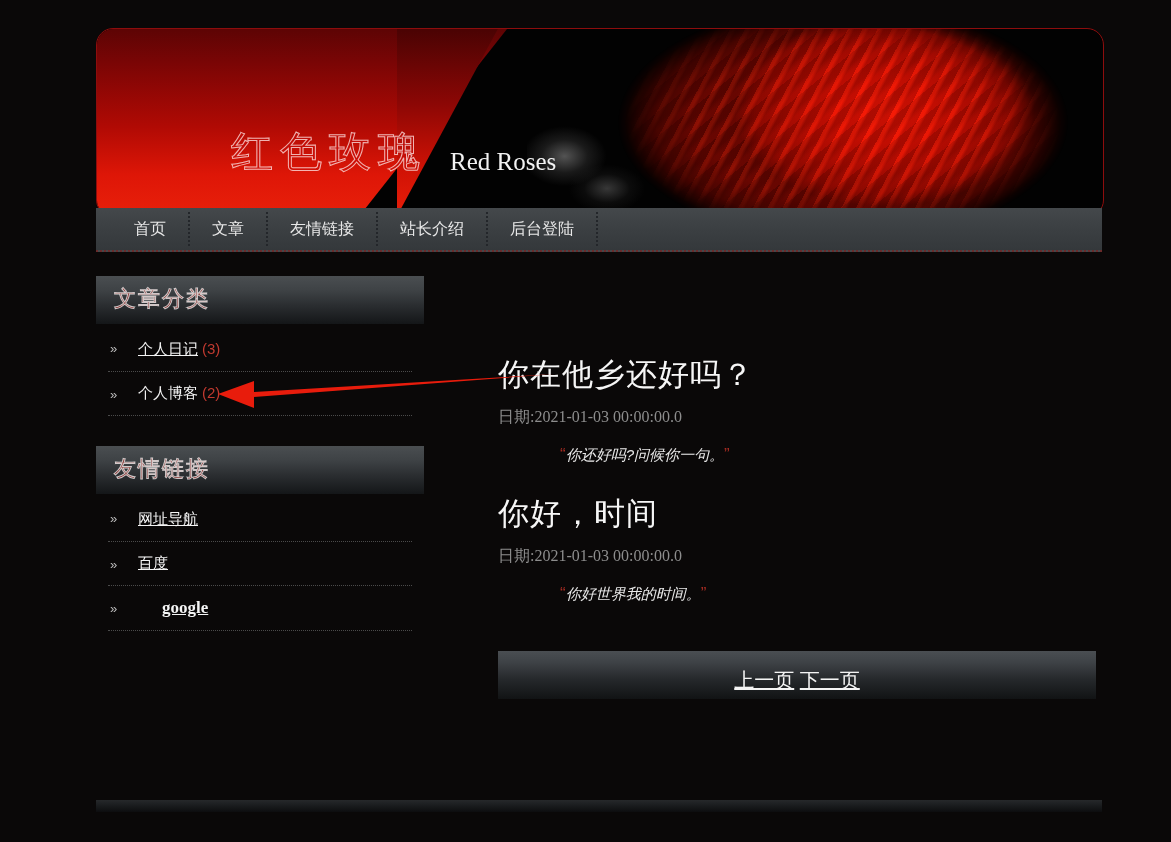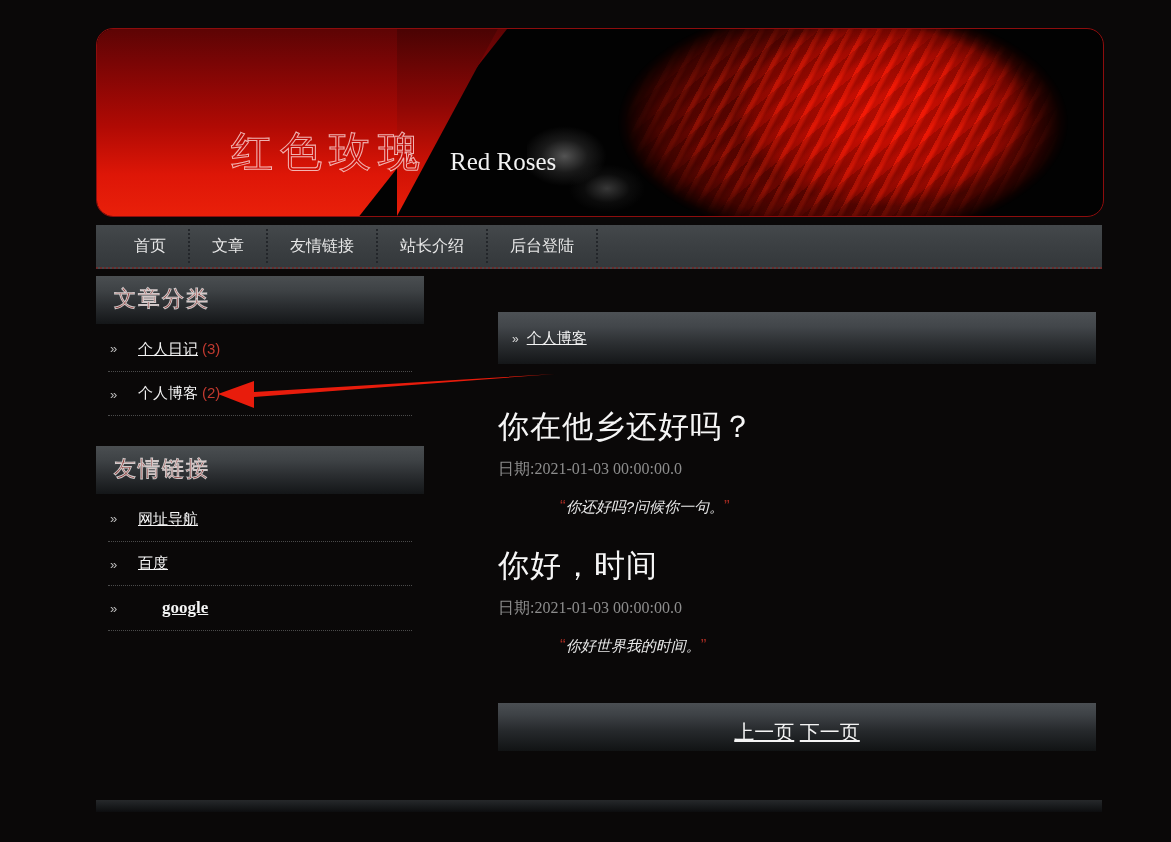--- a/index.html
+++ b/index.html
@@ -101,21 +101,21 @@
     font-family: "Liberation Serif", "DejaVu Serif", serif;
     font-size: 25px;
     color: #f2f2f2;
     white-space: nowrap;
   }
 
   
   .nav {
     position: absolute;
     left: 96px;
-    top: 225px;
+    top: 208px;
     width: 1006px;
     height: 44px;
     background: linear-gradient(180deg, #44484b 0%, #3c4043 45%, #34383b 100%);
     border-bottom: 2px dotted #6a2b2b;
     box-sizing: border-box;
   }
   .nav-list {
     display: flex;
     height: 42px;
     align-items: center;
@@ -321,25 +321,20 @@
           <span class="bullet">»</span>
           <span class="p-link-en">google</span>
         </li>
       </ul>
     </div>
 
   </div>
 
   <div class="main">
 
-    <div class="main-head">
-      <div class="crumb">
-        <span class="bullet-inline">»</span><span class="crumb-link">个人博客</span>
-      </div>
-    </div>
 
     <div class="article">
 
       <div>
         <h2 class="art-title">你在他乡还好吗？</h2>
         <div class="art-date">日期:2021-01-03 00:00:00.0</div>
         <div class="art-excerpt"><span class="q">“</span><span>你还好吗?问候你一句。</span><span class="q">”</span></div>
       </div>
 
       <div>

